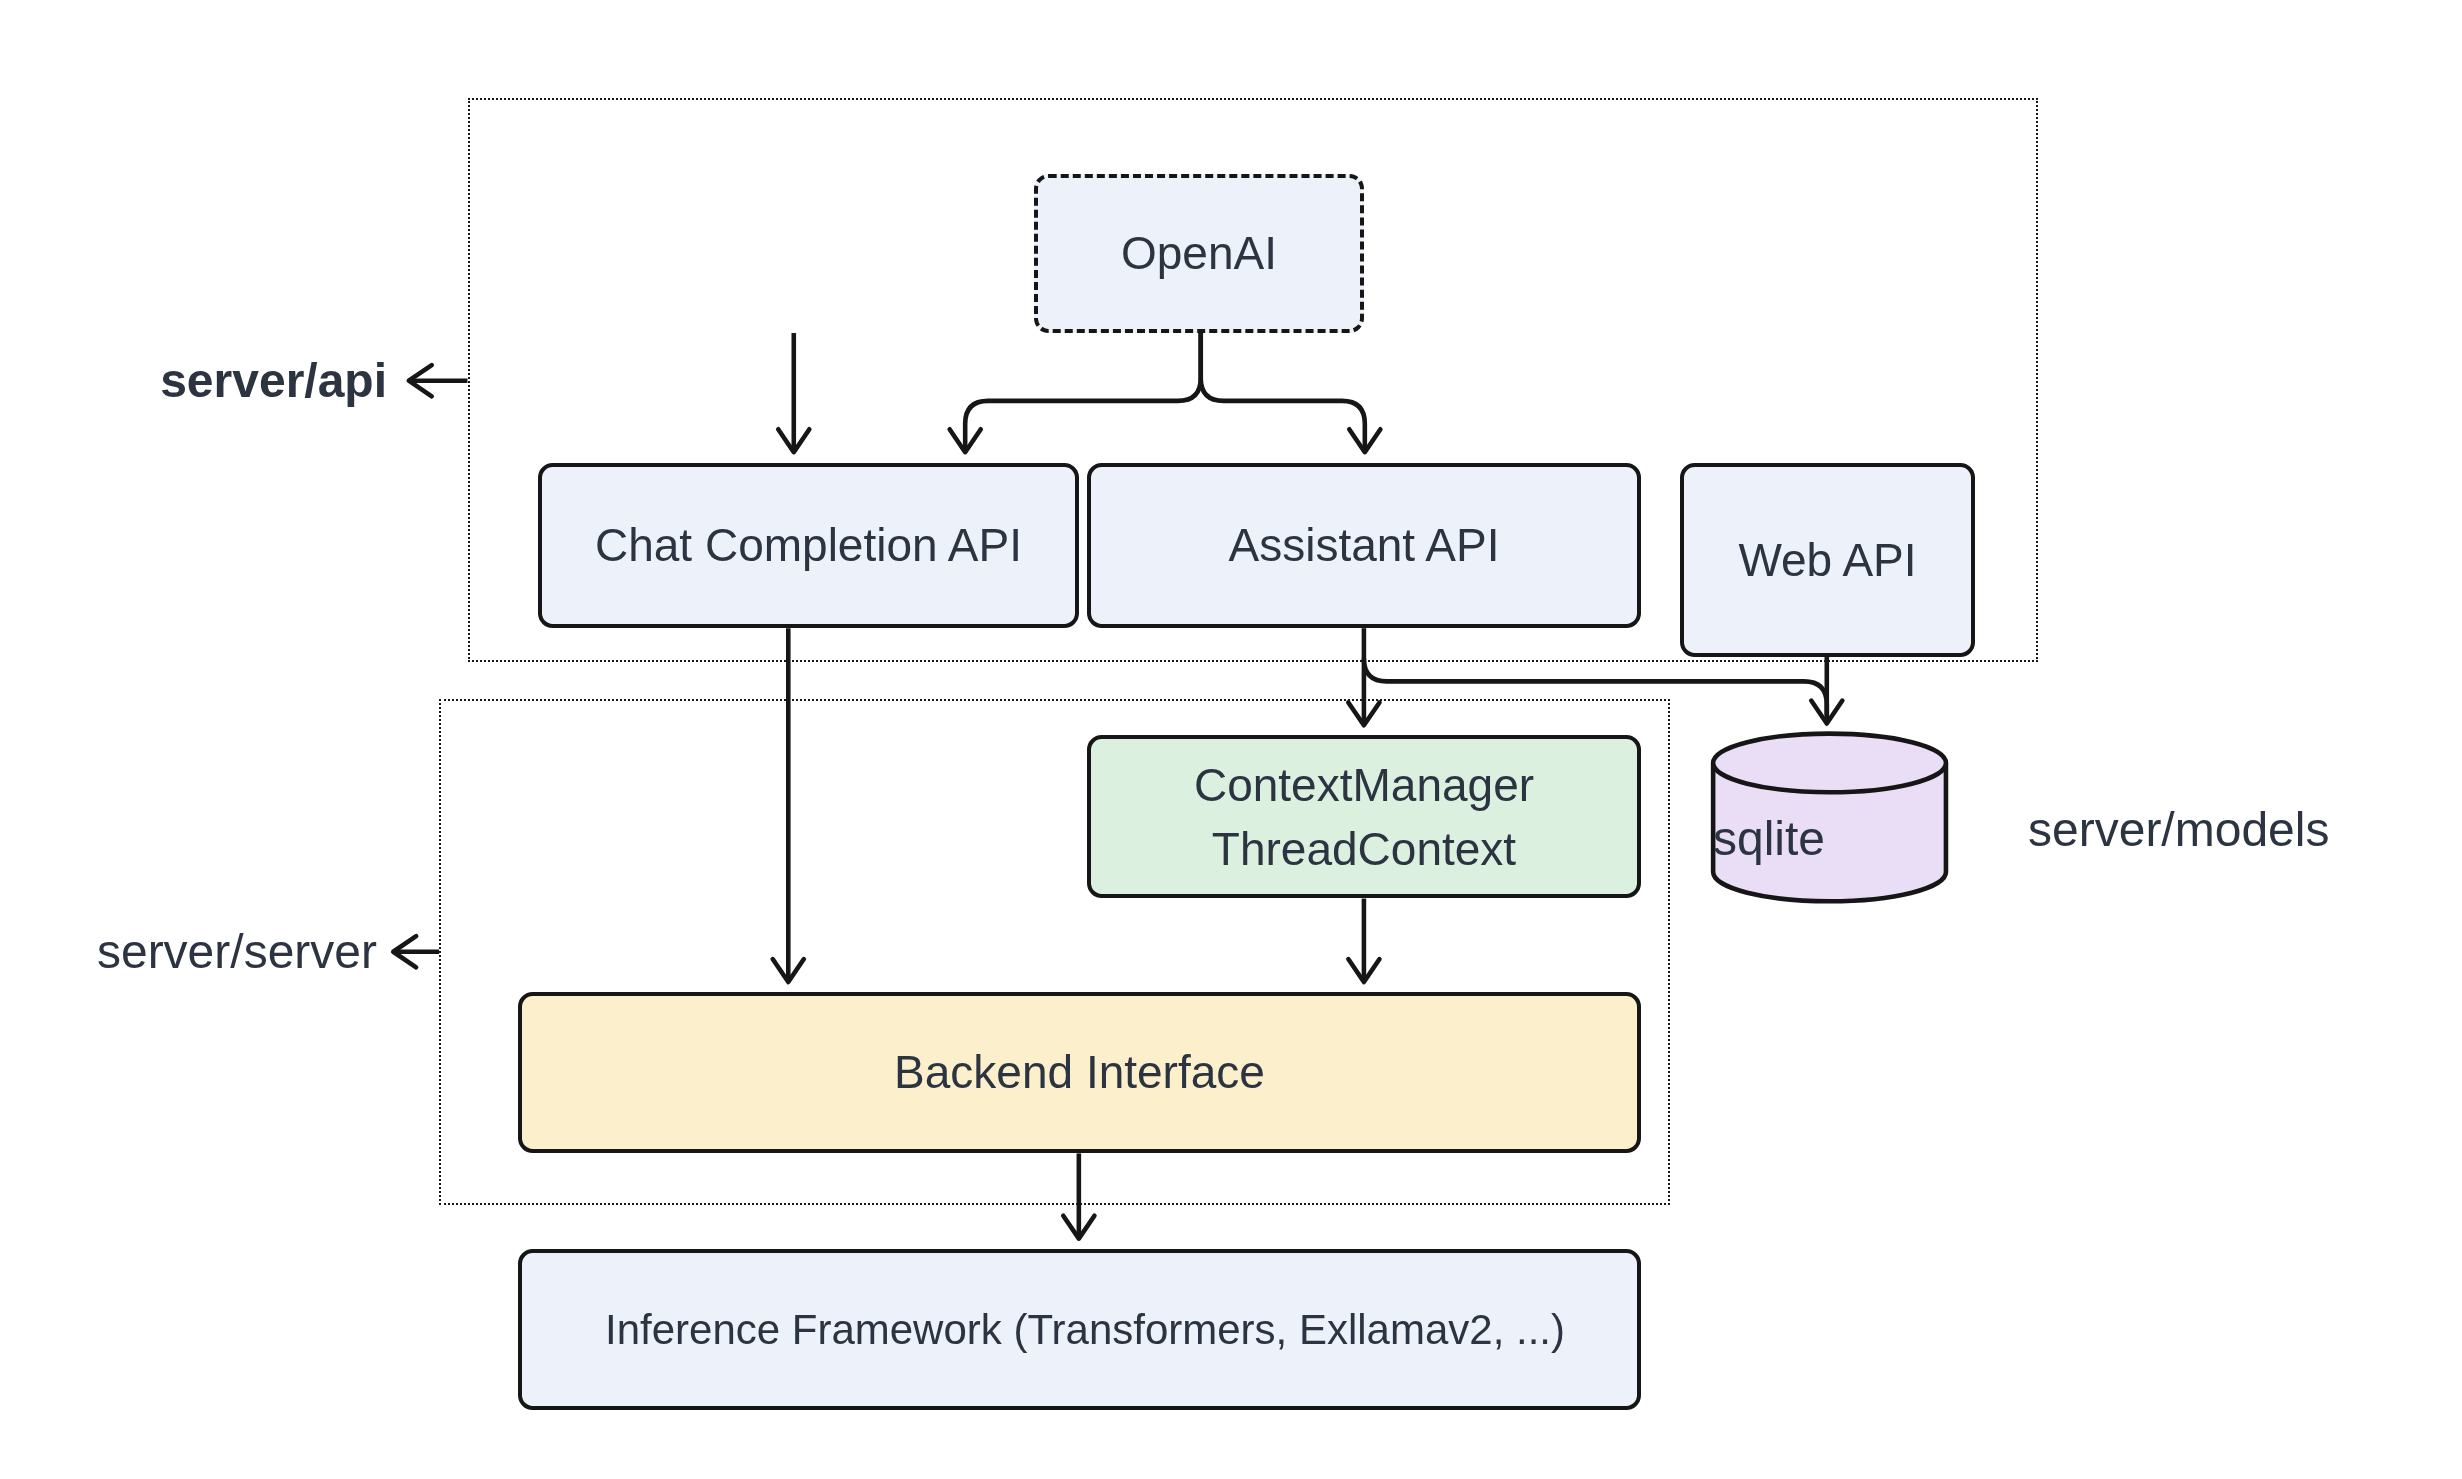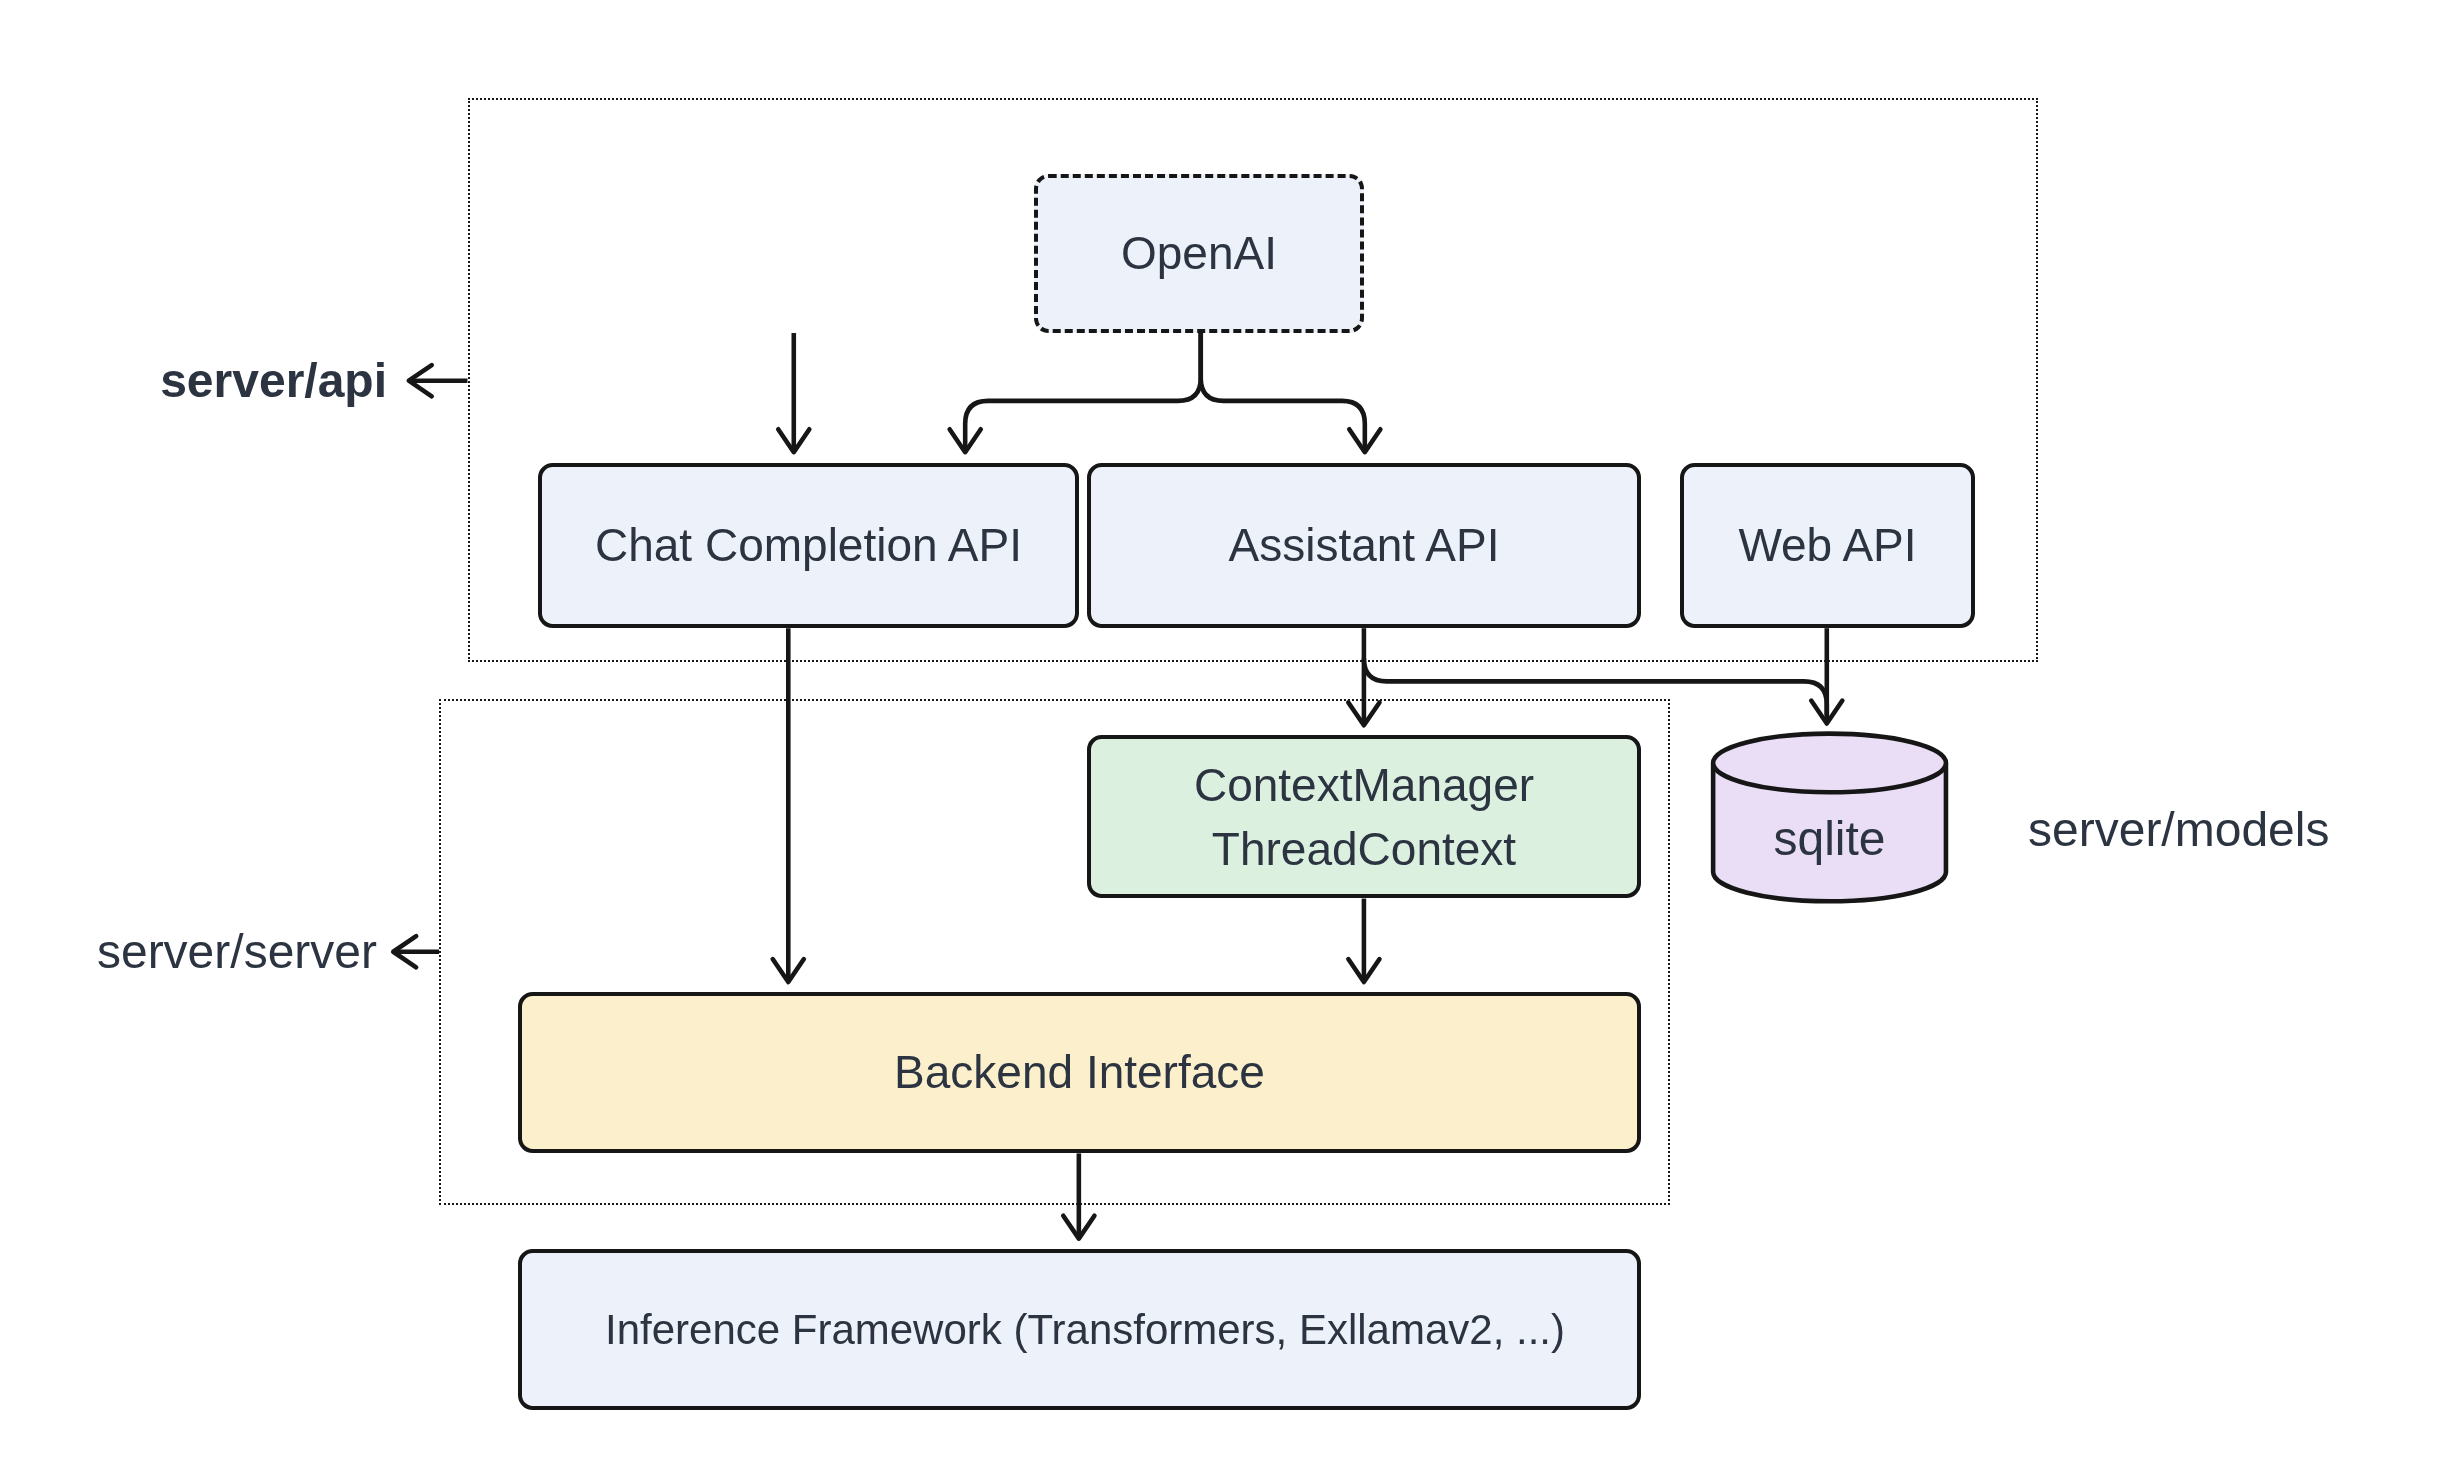--- a/index.html
+++ b/index.html
@@ -11,21 +11,21 @@
         text-align:center;border:4.6px solid #161616;border-radius:14.7px;
         font-size:46px;line-height:57px;z-index:3;box-sizing:border-box;}
   .node.dashed{border-style:dashed;background:#edf2fa;}
   .node.blue{background:#edf2fa;}
   .node.green{background:#dbf0df;text-align:center;}
   .node.yellow{background:#fcefcb;}
   .node.two-line{flex-direction:column;line-height:64px;}
   .node.small-font{font-size:42px;padding-left:11px;}
   .outside-label{position:absolute;font-size:48px;line-height:55px;white-space:nowrap;z-index:3;}
   .right-anchor{text-align:right;}
-  .cyl-label{position:absolute;display:flex;align-items:center;justify-content:center;
+  .cyl-label{position:absolute;display:flex;align-items:center;justify-content:flex-start;
              font-size:48px;z-index:4;}
 </style>
 </head>
 <body>
 
 <div class="canvas">
 
   <div class="container-box" style="left:468px;top:98px;width:1566px;height:560px;"></div>
   <div class="container-box" style="left:439px;top:699px;width:1227px;height:502px;"></div>
 
@@ -72,21 +72,21 @@
   </div>
 
   <div class="node blue" style="left:538px;top:463px;width:541px;height:165px;">
     <span>Chat Completion API</span>
   </div>
 
   <div class="node blue" style="left:1087px;top:463px;width:554px;height:165px;">
     <span>Assistant API</span>
   </div>
 
-  <div class="node blue" style="left:1680px;top:463px;width:295px;height:165px;">
+  <div class="node blue" style="left:1680px;top:463px;width:295px;height:194px;">
     <span>Web API</span>
   </div>
 
   <div class="node green two-line" style="left:1087px;top:735px;width:554px;height:163px;">
     <span>ContextManager</span>
     <span>ThreadContext</span>
   </div>
 
   <div class="node yellow" style="left:518px;top:992px;width:1123px;height:161px;">
     <span>Backend Interface</span>

